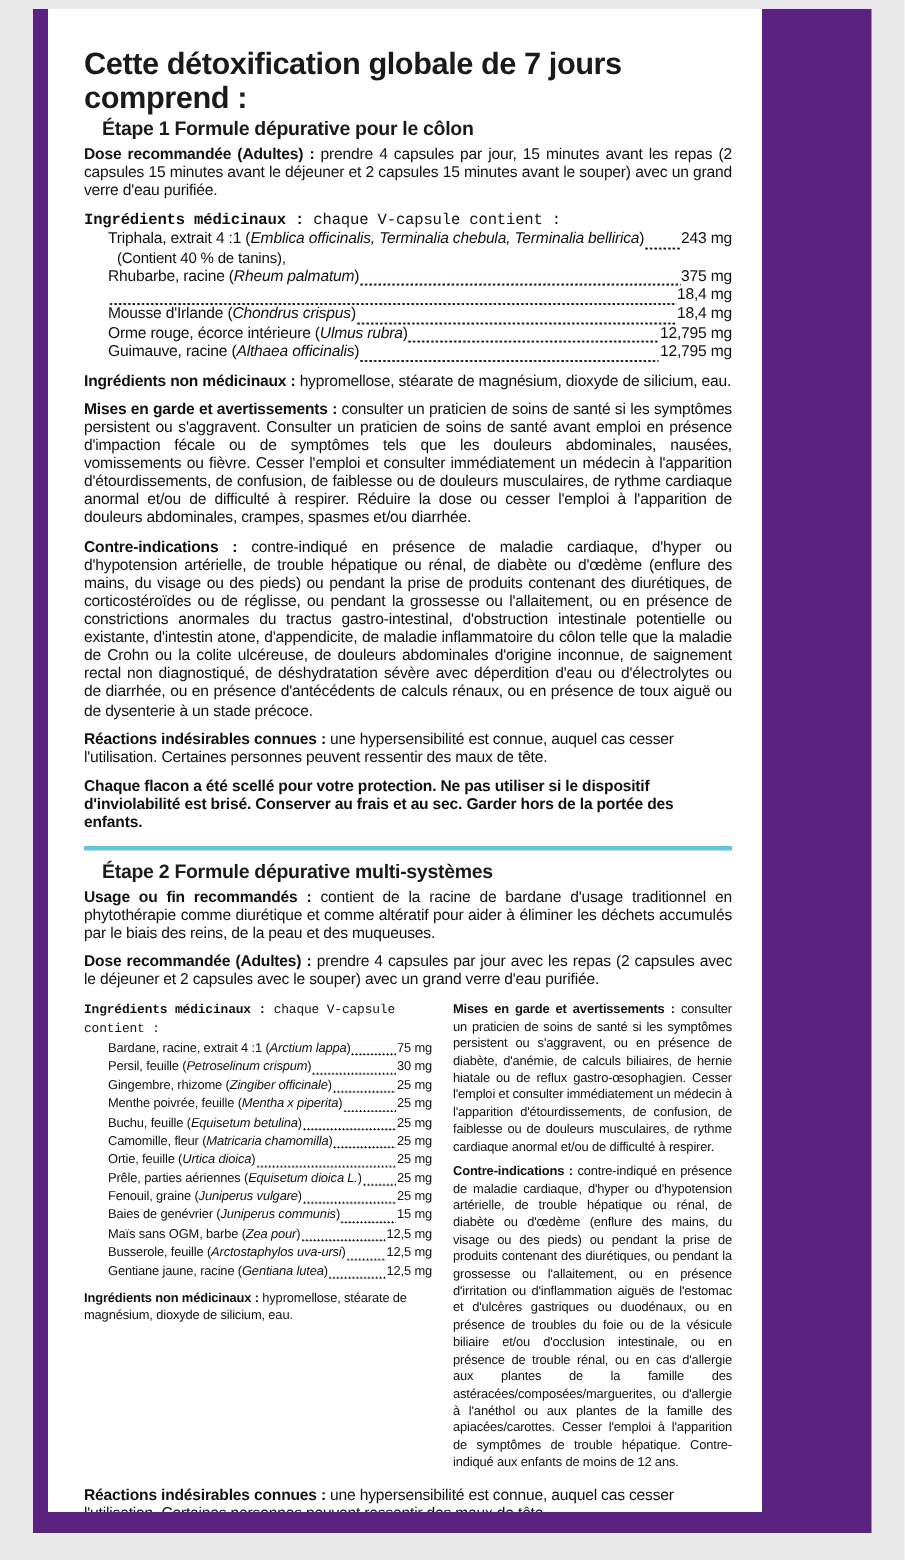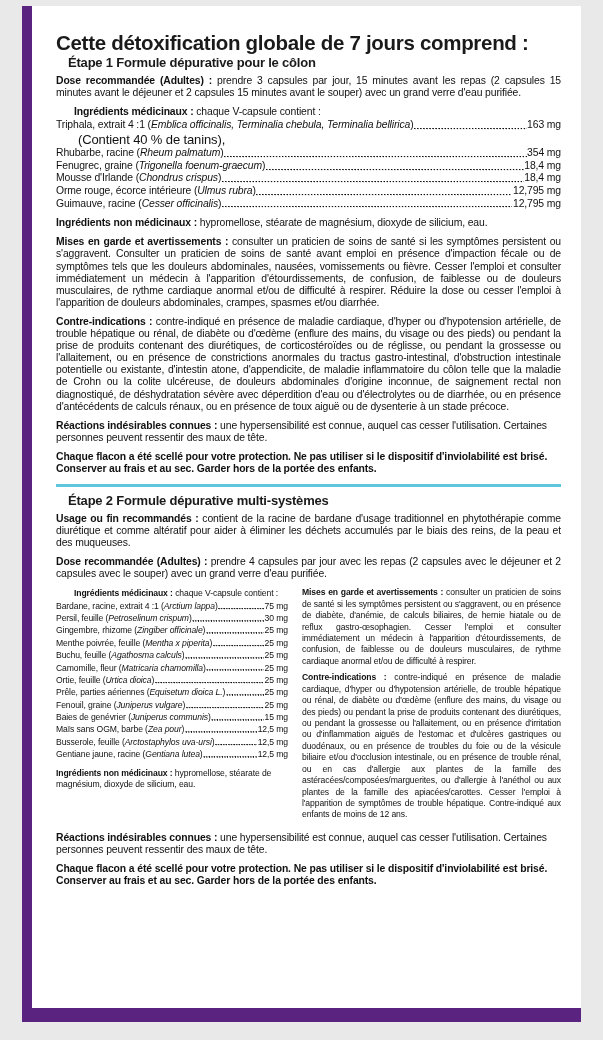--- a/index.html
+++ b/index.html
@@ -12,21 +12,21 @@
   .label-frame{
     position:absolute;
     left:22px;top:6px;
     width:559px;height:1016px;
     background:#5b2380;
     box-sizing:border-box;
     padding:0 0 14px 10px;
   }
   .label-panel{
     background:#ffffff;
-    width:549px;
+    width:476px;
     height:1002px;
     box-sizing:border-box;
     padding:26px 20px 10px 24px;
     overflow:hidden;
   }
   .h1{
     font-size:20.5px;font-weight:bold;color:#1a1a1a;
     letter-spacing:-0.3px;line-height:1.12;margin:0 0 1px 0;
   }
   .h2{
@@ -35,43 +35,44 @@
   }
   p.block{
     font-size:10.4px;line-height:1.165;color:#111;
     margin:0 0 7px 0;text-align:justify;
     letter-spacing:-0.12px;
   }
   p.block.nojust{text-align:left;}
   b.lead{font-weight:bold;}
   i{font-style:italic;}
   .ing-head{
-    font-size:10.4px;line-height:1.18;color:#111;margin:0 0 1px 18px;
+    font-size:10.4px;line-height:1.18;color:#111;margin:0 0 1px 0;
     letter-spacing:-0.12px;
+    font-family:Liberation Mono, monospace;
   }
   
   .ing-list{margin:0 0 7px 0;}
   .ing-row{
-    display:flex;align-items:center;
+    display:flex;align-items:flex-end;
     font-size:10.4px;line-height:1.21;color:#111;
-    letter-spacing:-0.12px;white-space:nowrap;
+    letter-spacing:-0.12px;white-space:nowrap;margin-left:16px;
   }
   .ing-name{flex:0 1 auto;overflow:hidden;}
   .ing-dots{
     flex:1 1 auto;
     overflow:hidden;
     margin:0 0.5px;
     height:0.85em;
     background-image:radial-gradient(circle at 1px 85%, #111 0.7px, transparent 0.9px);
     background-size:3.05px 100%;
     background-repeat:repeat-x;
   }
   .ing-amt{flex:0 0 auto;}
   .ing-sub{
-    font-size:13px;line-height:1.18;color:#111;
+    font-size:10px;line-height:1.18;color:#111;
     padding-left:22px;letter-spacing:-0.12px;
   }
   .divider{
     height:2.6px;background:#5ec7dd;
     margin:9px 0 7px 0;
   }
   .cols{display:flex;gap:14px;margin:0 0 6px 0;}
   .col{flex:1 1 0;min-width:0;}
   .col p.block, .col .ing-row, .col .ing-head{font-size:8.6px;letter-spacing:-0.1px;}
   .col .ing-row{line-height:1.44;}
@@ -93,53 +94,52 @@
 <body>
 
 <div class="label-frame">
 <div class="label-panel">
 
   <div class="h1">Cette détoxification globale de 7 jours comprend :</div>
 
   <div class="h2">Étape 1 Formule dépurative pour le côlon</div>
 
 
-  <p class="block"><b class="lead">Dose recommandée (Adultes) :</b><span> prendre 3 capsules par jour, 15 minutes avant les repas (2 capsules 15 minutes avant le déjeuner et 2 capsules 15 minutes avant le souper) avec un grand verre d'eau purifiée.</span></p>
+  <p class="block"><b class="lead">Dose recommandée (Adultes) :</b><span> prendre 4 capsules par jour, 15 minutes avant les repas (2 capsules 15 minutes avant le déjeuner et 2 capsules 15 minutes avant le souper) avec un grand verre d'eau purifiée.</span></p>
 
   <div class="ing-head"><b class="lead">Ingrédients médicinaux :</b><span> chaque V-capsule contient :</span></div>
 
   <div class="ing-list" id="s1-list">
         <div class="ing-row">
           <span class="ing-name">Triphala, extrait 4 :1 (<i>Emblica officinalis, Terminalia chebula, Terminalia bellirica</i>)</span>
           <span class="ing-dots"></span>
-          <span class="ing-amt">163 mg</span>
+          <span class="ing-amt">243 mg</span>
         </div>
         <div class="ing-sub">(Contient 40 % de tanins),</div>
         <div class="ing-row">
           <span class="ing-name">Rhubarbe, racine (<i>Rheum palmatum</i>)</span>
           <span class="ing-dots"></span>
-          <span class="ing-amt">354 mg</span>
-        </div>
-        <div class="ing-row">
-          <span class="ing-name">Fenugrec, graine (<i>Trigonella foenum-graecum</i>)</span>
+          <span class="ing-amt">375 mg</span>
+        </div>
+        <div class="ing-row">
           <span class="ing-dots"></span>
           <span class="ing-amt">18,4 mg</span>
         </div>
         <div class="ing-row">
           <span class="ing-name">Mousse d'Irlande (<i>Chondrus crispus</i>)</span>
           <span class="ing-dots"></span>
           <span class="ing-amt">18,4 mg</span>
         </div>
         <div class="ing-row">
           <span class="ing-name">Orme rouge, écorce intérieure (<i>Ulmus rubra</i>)</span>
           <span class="ing-dots"></span>
           <span class="ing-amt">12,795 mg</span>
         </div>
         <div class="ing-row">
-          <span class="ing-name">Guimauve, racine (<i>Cesser officinalis</i>)</span>
+          <span class="ing-name">Guimauve, racine (<i>Althaea officinalis</i>)</span>
           <span class="ing-dots"></span>
           <span class="ing-amt">12,795 mg</span>
         </div>
       </div>
 
   <p class="block nojust"><b class="lead">Ingrédients non médicinaux :</b><span> hypromellose, stéarate de magnésium, dioxyde de silicium, eau.</span></p>
 
   <p class="block"><b class="lead">Mises en garde et avertissements :</b><span> consulter un praticien de soins de santé si les symptômes persistent ou s'aggravent. Consulter un praticien de soins de santé avant emploi en présence d'impaction fécale ou de symptômes tels que les douleurs abdominales, nausées, vomissements ou fièvre. Cesser l'emploi et consulter immédiatement un médecin à l'apparition d'étourdissements, de confusion, de faiblesse ou de douleurs musculaires, de rythme cardiaque anormal et/ou de difficulté à respirer. Réduire la dose ou cesser l'emploi à l'apparition de douleurs abdominales, crampes, spasmes et/ou diarrhée.</span></p>
 
   <p class="block"><b class="lead">Contre-indications :</b><span> contre-indiqué en présence de maladie cardiaque, d'hyper ou d'hypotension artérielle, de trouble hépatique ou rénal, de diabète ou d'œdème (enflure des mains, du visage ou des pieds) ou pendant la prise de produits contenant des diurétiques, de corticostéroïdes ou de réglisse, ou pendant la grossesse ou l'allaitement, ou en présence de constrictions anormales du tractus gastro-intestinal, d'obstruction intestinale potentielle ou existante, d'intestin atone, d'appendicite, de maladie inflammatoire du côlon telle que la maladie de Crohn ou la colite ulcéreuse, de douleurs abdominales d'origine inconnue, de saignement rectal non diagnostiqué, de déshydratation sévère avec déperdition d'eau ou d'électrolytes ou de diarrhée, ou en présence d'antécédents de calculs rénaux, ou en présence de toux aiguë ou de dysenterie à un stade précoce.</span></p>
@@ -174,21 +174,21 @@
               <span class="ing-name">Gingembre, rhizome (<i>Zingiber officinale</i>)</span>
               <span class="ing-dots"></span>
               <span class="ing-amt">25 mg</span>
             </div>
             <div class="ing-row">
               <span class="ing-name">Menthe poivrée, feuille (<i>Mentha x piperita</i>)</span>
               <span class="ing-dots"></span>
               <span class="ing-amt">25 mg</span>
             </div>
             <div class="ing-row">
-              <span class="ing-name">Buchu, feuille (<i>Agathosma calculs</i>)</span>
+              <span class="ing-name">Buchu, feuille (<i>Equisetum betulina</i>)</span>
               <span class="ing-dots"></span>
               <span class="ing-amt">25 mg</span>
             </div>
             <div class="ing-row">
               <span class="ing-name">Camomille, fleur (<i>Matricaria chamomilla</i>)</span>
               <span class="ing-dots"></span>
               <span class="ing-amt">25 mg</span>
             </div>
             <div class="ing-row">
               <span class="ing-name">Ortie, feuille (<i>Urtica dioica</i>)</span>

